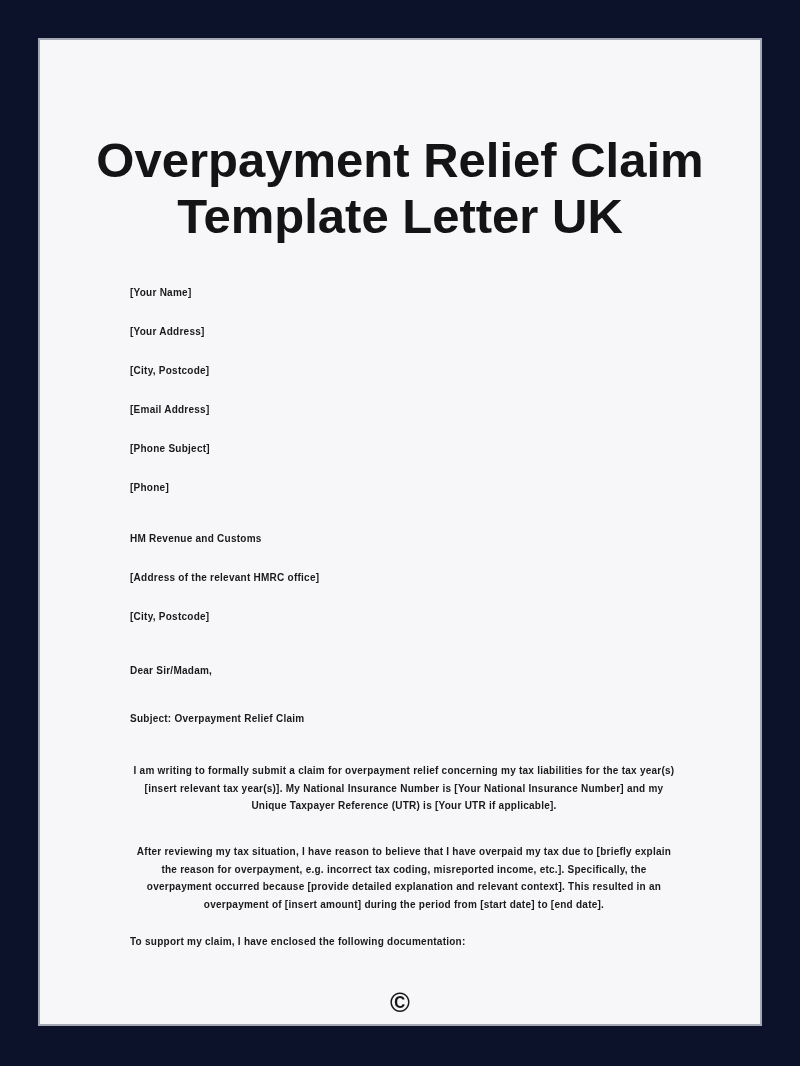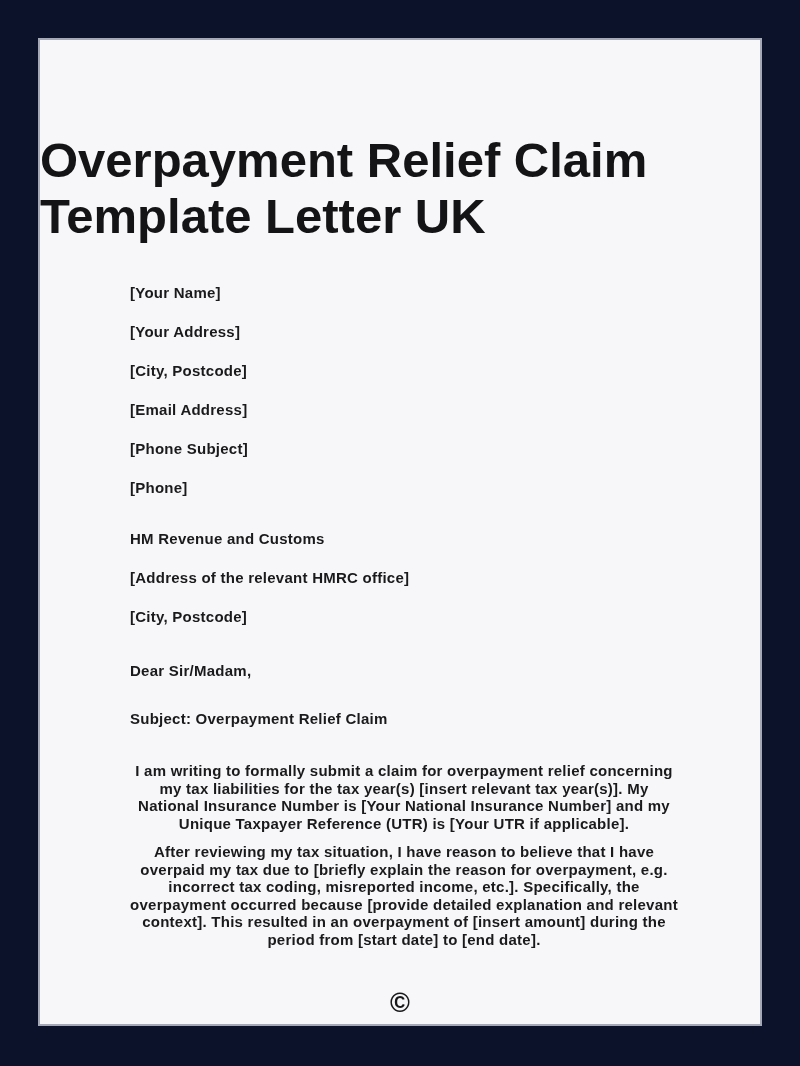--- a/index.html
+++ b/index.html
@@ -20,34 +20,35 @@
     background: #f7f7f9;
     border: 2px solid #a5a9b5;
     box-sizing: border-box;
   }
   .title {
     position: absolute;
     top: 92px;
     left: 0;
     width: 100%;
     margin: 0;
+    text-align: center;
     font-size: 49px;
     line-height: 56px;
     font-weight: bold;
     color: #141417;
     letter-spacing: 0px;
   }
   .title-line { display: block; }
   .block {
     position: absolute;
     left: 90px;
     margin: 0;
     color: #1a1a1c;
     font-weight: bold;
-    font-size: 15px;
+    font-size: 10px;
     letter-spacing: 0.25px;
   }
   .addr p { margin: 0 0 27px 0; line-height: 12px; }
   .addr p:last-child { margin-bottom: 0; }
   .sender    { top: 247px; }
   .recipient { top: 493px; }
   .salutation { top: 625px; line-height: 12px; }
   .subject    { top: 673px; line-height: 12px; }
   .para { width: 548px; line-height: 17.5px; text-align: center; }
   .para-intro  { top: 722px; }
@@ -92,17 +93,18 @@
     </div>
 
     <p class="block salutation">Dear Sir/Madam,</p>
 
     <p class="block subject">Subject: Overpayment Relief Claim</p>
 
     <p class="block para para-intro">I am writing to formally submit a claim for overpayment relief concerning my tax liabilities for the tax year(s) [insert relevant tax year(s)]. My National Insurance Number is [Your National Insurance Number] and my Unique Taxpayer Reference (UTR) is [Your UTR if applicable].</p>
 
     <p class="block para para-reason">After reviewing my tax situation, I have reason to believe that I have overpaid my tax due to [briefly explain the reason for overpayment, e.g. incorrect tax coding, misreported income, etc.]. Specifically, the overpayment occurred because [provide detailed explanation and relevant context]. This resulted in an overpayment of [insert amount] during the period from [start date] to [end date].</p>
 
+    <p class="block closing">To support my claim, I have enclosed the following documentation:</p>
 
     <div class="copyright">©</div>
 
   </div>
 </div>
 
 </body></html>

